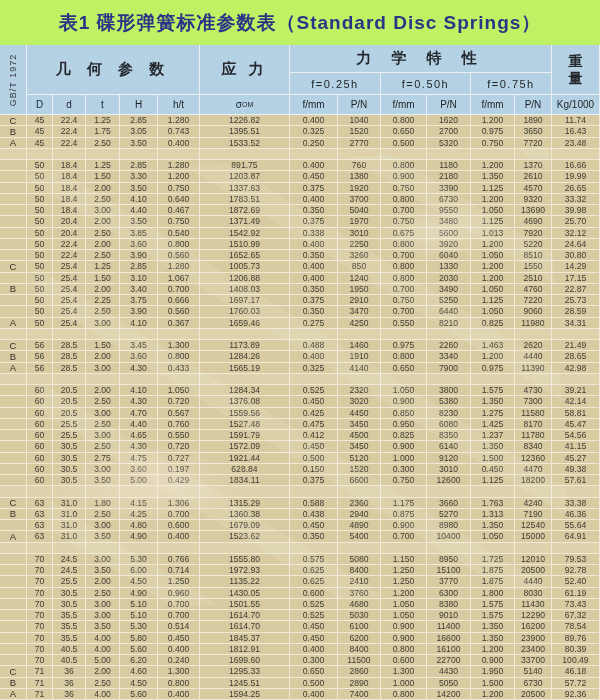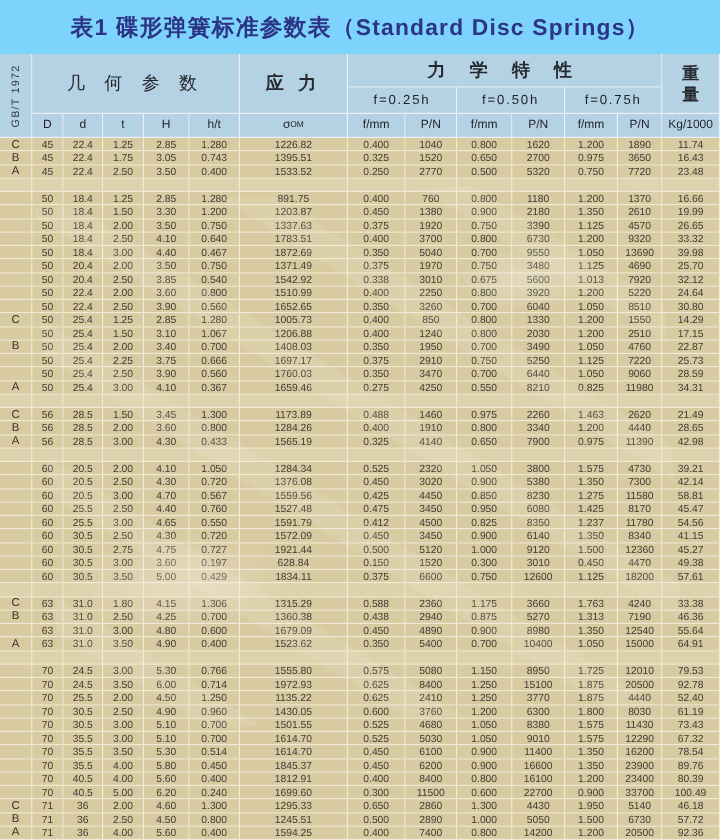--- a/index.html
+++ b/index.html
@@ -2,34 +2,34 @@
 <html><head>
 <meta charset="utf-8">
 <style>
   * { margin:0; padding:0; box-sizing:border-box; }
   html,body { width:600px; height:700px; background:#fdfdfb; overflow:hidden;
     font-family:"Liberation Sans","DejaVu Sans",sans-serif; }
   .page { position:relative; width:600px; height:700px; }
 
   
   .title-bar { height:45px; display:flex; align-items:center; justify-content:center;
-    background:#7dd3fc; }
+    background:#bef264; }
   .title-bar h1 { font-size:19px; font-weight:bold; color:#2c3585; letter-spacing:1px; }
 
   
   .grid14 { display:grid;
     grid-template-columns:27px 26px 33px 34px 38px 42px 90px 48px 43px 46px 44px 44px 37px 48px; }
 
   
   .thead { height:70px; grid-template-rows:28px 22px 20px; background:#b5d1e4; }
   .hcell { display:flex; align-items:center; justify-content:center;
     border-right:1px solid #e9f1f7; border-bottom:1px solid #e9f1f7;
     color:#25292e; background:#b5d1e4; overflow:hidden; }
   .h-gbt     { grid-column:1;     grid-row:1/4; }
-  .h-geo     { grid-column:2/7;   grid-row:1/3; font-weight:normal; font-size:15px; letter-spacing:6px; }
+  .h-geo     { grid-column:2/7;   grid-row:1/3; font-weight:bold; font-size:15px; letter-spacing:6px; }
   .h-stress  { grid-column:7;     grid-row:1/3; font-weight:bold; font-size:15px; letter-spacing:4px; }
   .h-mech    { grid-column:8/14;  grid-row:1;   font-weight:bold; font-size:15px; letter-spacing:8px; }
   .h-weight  { grid-column:14;    grid-row:1/3; font-weight:bold; font-size:14px;
                flex-direction:column; line-height:1.15; }
   .h-f1 { grid-column:8/10;  grid-row:2; }
   .h-f2 { grid-column:10/12; grid-row:2; }
   .h-f3 { grid-column:12/14; grid-row:2; }
   .h-f1,.h-f2,.h-f3 { font-size:11px; letter-spacing:1.5px; color:#1e2226;text-align:right; }
   .h-col { grid-row:3; font-size:10px; color:#1e2226; }
   .h-col sub { font-size:7px; }

